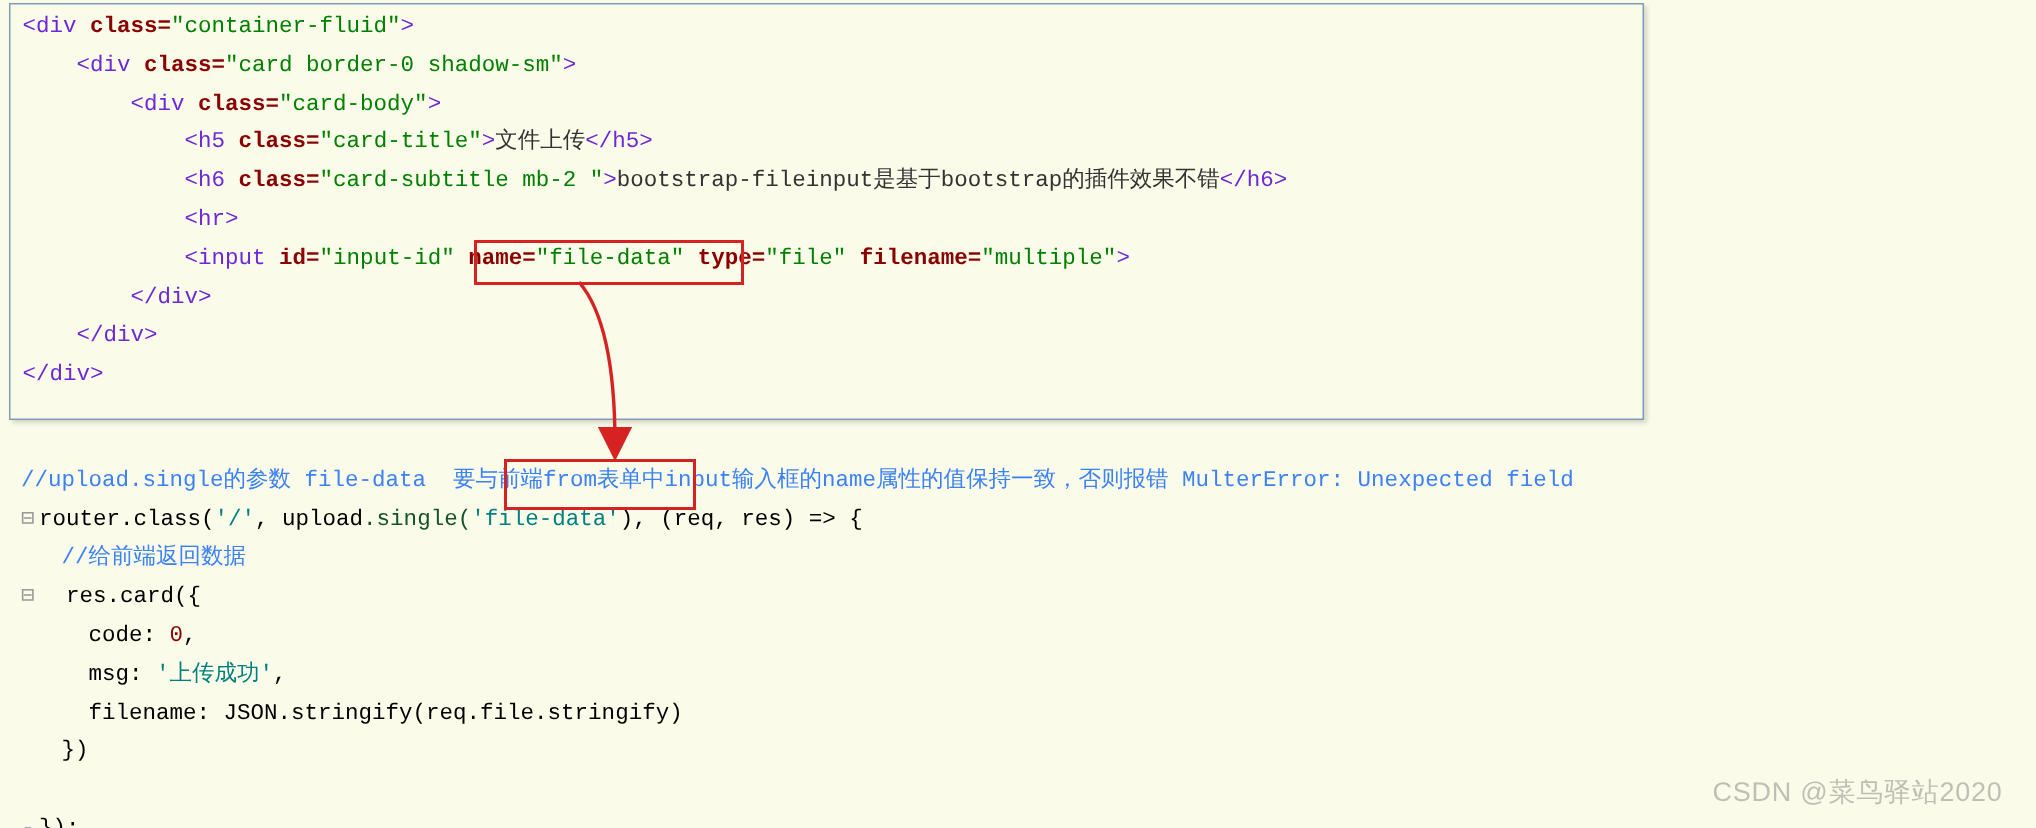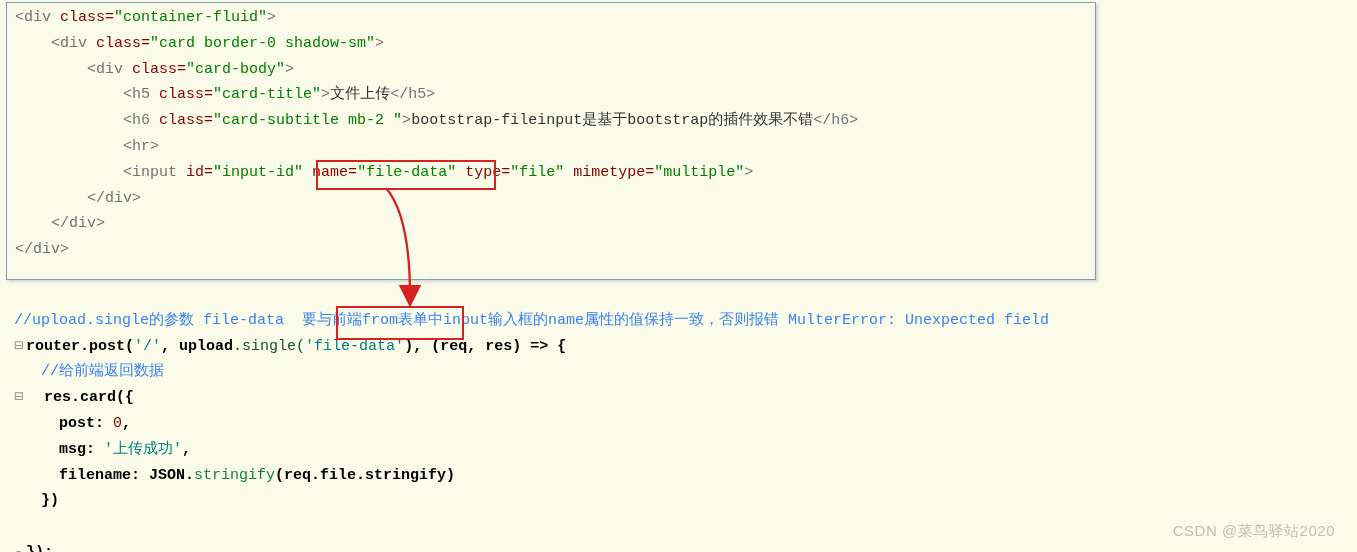--- a/index.html
+++ b/index.html
@@ -30,25 +30,25 @@
     background: #fafbe9;
     box-shadow: 2px 2px 3px rgba(0,0,0,0.15);
     padding: 2px 8px 2px 8px;
     overflow: hidden;
   }
   pre.code {
     margin: 0;
     white-space: pre;
     font-family: Consolas, "Courier New", monospace;
   }
-  .tag   { color: #737373; }  
-  .attr  { color: #8b0000; }  
+  .tag   { color: #6d28d9; }  
+  .attr  { color: #8b0000; font-weight: bold; }  
   .val   { color: #008000; }  
   .kw    { color: #0a3bbd; }
-  .name  { color: #000; font-weight: bold; }
+  .name  { color: #000; }
   .num   { color: #8b0000; }
   .str   { color: #008080; }
   .cmt   { color: #3b82f6; }
   .plain { color: #333; margin-top: 13px; }
   .gutter-mark {
     color: #999;
     display: inline-block;
     width: 12px;
   }
   .lower {
@@ -60,57 +60,57 @@
   .highlight-box {
     position: absolute;
     border: 2px solid #d62222;
     pointer-events: none;
   }
   .watermark {
     position: absolute;
     right: 22px;
     bottom: 8px;
     color: rgba(120,120,120,0.45);
-    font-size: 15px;
+    font-size: 18px;
     font-family: Arial, sans-serif;
     letter-spacing: 0.5px;
   }
   svg.arrow {
     position: absolute;
     pointer-events: none;
   }
 </style>
 </head>
 <body>
 
 <div class="faded-top">let suffix = file.mimetype.split('/')[1]; //前缀/后缀 作参数</div>
 
 <div class="box">
 <pre class="code"><span class="tag">&lt;div</span> <span class="attr">class=</span><span class="val">"container-fluid"</span><span class="tag">&gt;</span>
     <span class="tag">&lt;div</span> <span class="attr">class=</span><span class="val">"card border-0 shadow-sm"</span><span class="tag">&gt;</span>
         <span class="tag">&lt;div</span> <span class="attr">class=</span><span class="val">"card-body"</span><span class="tag">&gt;</span>
             <span class="tag">&lt;h5</span> <span class="attr">class=</span><span class="val">"card-title"</span><span class="tag">&gt;</span><span class="plain">文件上传</span><span class="tag">&lt;/h5&gt;</span>
             <span class="tag">&lt;h6</span> <span class="attr">class=</span><span class="val">"card-subtitle mb-2 "</span><span class="tag">&gt;</span><span class="plain">bootstrap-fileinput是基于bootstrap的插件效果不错</span><span class="tag">&lt;/h6&gt;</span>
             <span class="tag">&lt;hr&gt;</span>
-            <span class="tag">&lt;input</span> <span class="attr">id=</span><span class="val">"input-id"</span> <span class="attr">name=</span><span class="val">"file-data"</span> <span class="attr">type=</span><span class="val">"file"</span> <span class="attr">mimetype=</span><span class="val">"multiple"</span><span class="tag">&gt;</span>
+            <span class="tag">&lt;input</span> <span class="attr">id=</span><span class="val">"input-id"</span> <span class="attr">name=</span><span class="val">"file-data"</span> <span class="attr">type=</span><span class="val">"file"</span> <span class="attr">filename=</span><span class="val">"multiple"</span><span class="tag">&gt;</span>
         <span class="tag">&lt;/div&gt;</span>
     <span class="tag">&lt;/div&gt;</span>
 <span class="tag">&lt;/div&gt;</span></pre>
 </div>
 
 <div class="highlight-box" style="left:316px; top:160px; width:176px; height:26px;"></div>
 
 <div class="lower">
 <pre class="code"><span class="cmt">//upload.single的参数 file-data  要与前端from表单中input输入框的name属性的值保持一致，否则报错 MulterError: Unexpected field</span>
-<span class="gutter-mark">⊟</span><span class="name">router</span><span class="name">.post(</span><span class="str">'/'</span><span class="name">, </span><span class="name">upload</span><span class="kw" style="color:#14532d">.single(</span><span class="str">'file-data'</span><span class="name">), (req, res) =&gt; {</span>
+<span class="gutter-mark">⊟</span><span class="name">router</span><span class="name">.class(</span><span class="str">'/'</span><span class="name">, </span><span class="name">upload</span><span class="kw" style="color:#14532d">.single(</span><span class="str">'file-data'</span><span class="name">), (req, res) =&gt; {</span>
    <span class="cmt">//给前端返回数据</span>
 <span class="gutter-mark">⊟</span>  <span class="name">res.card({</span>
-     <span class="name">post: </span><span class="num">0</span><span class="name">,</span>
+     <span class="name">code: </span><span class="num">0</span><span class="name">,</span>
      <span class="name">msg: </span><span class="str">'上传成功'</span><span class="name">,</span>
-     <span class="name">filename: JSON.</span><span class="kw" style="color:#15803d">stringify</span><span class="name">(req.file.stringify)</span>
+     <span class="name">filename: JSON.</span><span class="kw" style="color:#000000">stringify</span><span class="name">(req.file.stringify)</span>
    <span class="name">})</span>
 <span class="gutter-mark" style="visibility:hidden">-</span>
 <span class="gutter-mark">-</span><span class="name">});</span></pre>
 </div>
 
 <div class="highlight-box" style="left:336px; top:306px; width:124px; height:30px;"></div>
 
 <svg class="arrow" style="left:380px; top:186px; width:60px; height:124px;" viewBox="0 0 60 124">
   <defs>
     <marker id="ahead" markerWidth="10" markerHeight="10" refX="5" refY="5" orient="auto">

